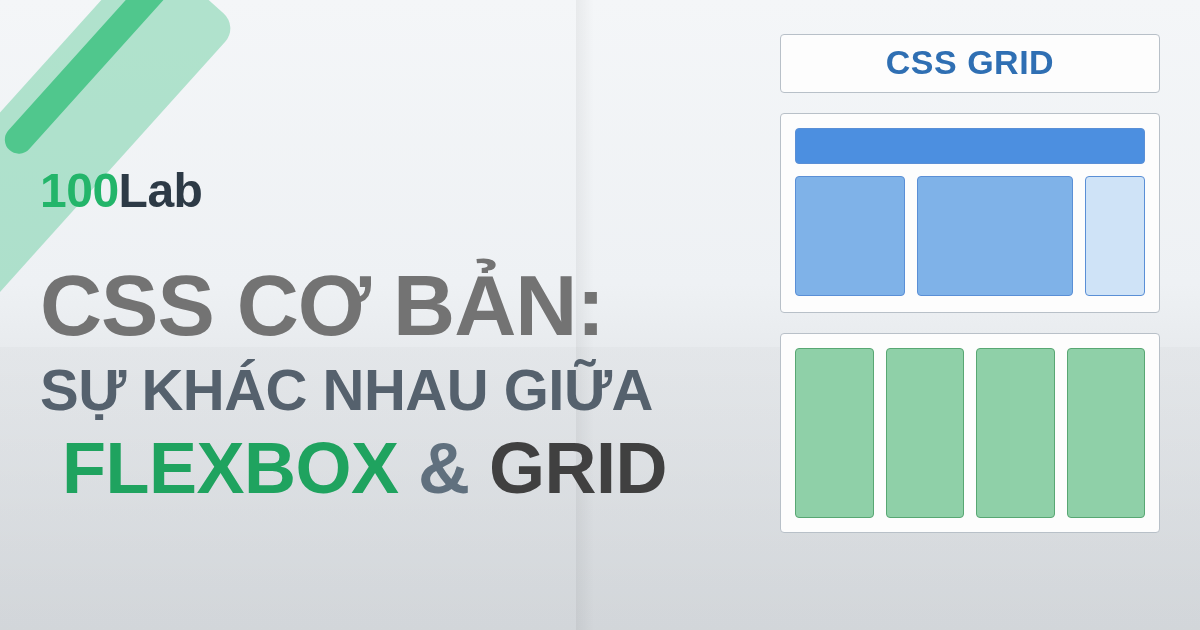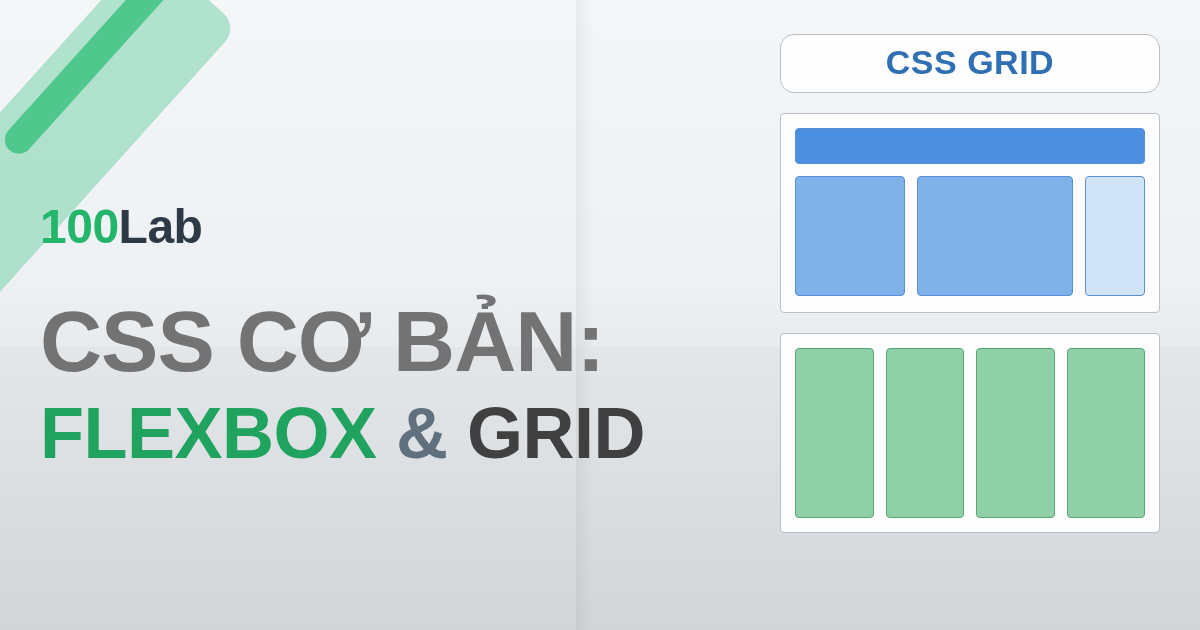--- a/index.html
+++ b/index.html
@@ -94,40 +94,40 @@
     color: #55616d;
     letter-spacing: -0.5px;
     margin-bottom: 10px;
   }
   .title-line3 {
     font-size: 72px;
     line-height: 1.05;
     font-weight: 800;
     letter-spacing: -0.5px;
   }
-  .title-line3 .c-green { color: #1fa35f; }
+  .title-line3 .c-green { color: #1fa35f; margin-left: 22px; }
   .title-line3 .c-amp   { color: #60707e; font-weight: 700; }
   .title-line3 .c-blue  { color: #404040; }
 
   .right {
     width: 380px;
     flex: 0 0 380px;
     display: flex;
     flex-direction: column;
     justify-content: flex-start;
     gap: 20px;
     padding-top: 4px;
     padding-bottom: 4px;
   }
 
   
   .label-box {
     background: #fdfdfd;
     border: 1.5px solid #b8c0c8;
-    border-radius: 14px;
+    border-radius: 4px;
     text-align: center;
     font-size: 34px;
     font-weight: 600;
     color: #3a4752;
     padding: 8px 0 10px 0;
     letter-spacing: 0.5px;
   }
   .label-box.blue { color: #2f6fb3; }
 
   .illus {
@@ -181,20 +181,21 @@
 
 <div class="stage">
 
   <div class="left">
 
     <div class="brand">
       <span class="brand-green">100</span><span class="brand-dark">Lab</span>
     </div>
 
     <div class="title-line1">CSS CƠ BẢN:</div>
+    <div class="title-line2">SỰ KHÁC NHAU GIỮA</div>
     <div class="title-line3">
       <span class="c-green">FLEXBOX</span>
       <span class="c-amp">&amp;</span>
       <span class="c-blue">GRID</span>
     </div>
 
   </div>
 
   <div class="right">
 

